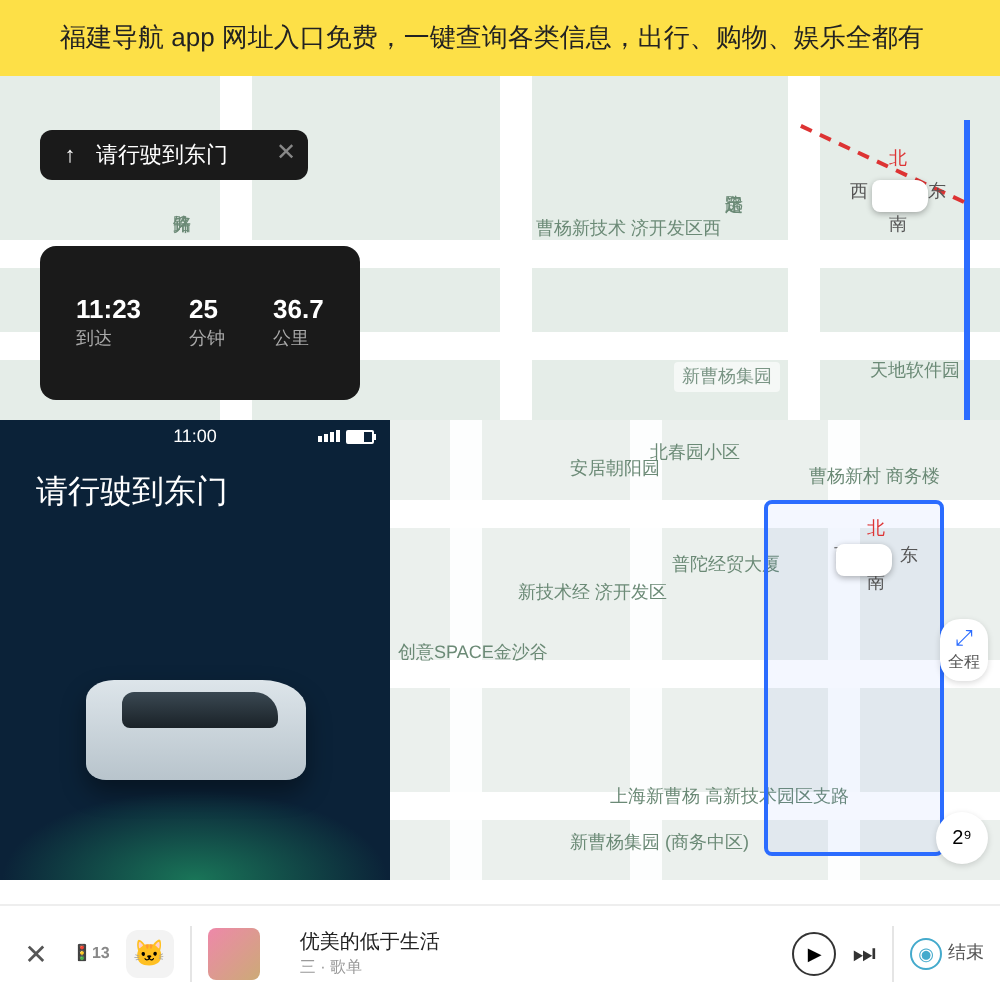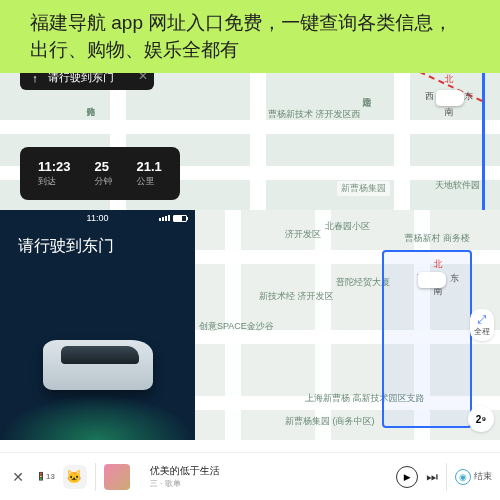--- a/index.html
+++ b/index.html
@@ -1,34 +1,34 @@
 <!DOCTYPE html>
 <html><head>
 <meta charset="utf-8">
 <style>
 *{margin:0;padding:0;box-sizing:border-box;font-family:-apple-system,"PingFang SC",sans-serif}
 body{width:500px;height:500px;background:#fff;overflow:hidden}
-.page-title{font-size:19px;padding:10px 30px;line-height:1.4;color:#222;background:#bef264}
+.page-title{font-size:13px;padding:10px 30px;line-height:1.4;color:#222;background:#fde047}
 .top-banner{position:absolute;top:0;left:0;right:0;background:rgba(255,255,255,0.85);z-index:20}
 .dash-area{position:relative;width:500px;height:210px;background:linear-gradient(180deg,#e8f0ec 0%,#d9e8e0 100%)}
 .map-bg{position:absolute;inset:0;background:#e5ede8}
 .road-v{position:absolute;width:16px;background:#fff;top:0;bottom:0}
 .road-h{position:absolute;height:14px;background:#fff;left:0;right:0}
 .compass{position:absolute;top:75px;right:30px;width:42px;height:42px}
 .compass .n{position:absolute;top:-2px;left:50%;transform:translateX(-50%);font-size:9px;color:#d33}
 .compass .s{position:absolute;bottom:-2px;left:50%;transform:translateX(-50%);font-size:9px;color:#555}
 .compass .w{position:absolute;left:-3px;top:50%;transform:translateY(-50%);font-size:9px;color:#555}
 .compass .e{position:absolute;right:-3px;top:50%;transform:translateY(-50%);font-size:9px;color:#555}
 .car-icon{position:absolute;top:90px;right:36px;width:28px;height:16px;background:#fff;border-radius:4px 6px 6px 4px;box-shadow:0 1px 3px rgba(0,0,0,0.3)}
 .route-line{position:absolute;top:60px;right:15px;width:3px;height:150px;background:#2b6cff}
 .route-dash{position:absolute;top:100px;right:18px;width:90px;height:0;border-top:2px dashed #d33;transform:rotate(25deg);transform-origin:right}
 .nav-pill{position:absolute;top:65px;left:20px;background:#1a1a1a;color:#fff;border-radius:6px;padding:5px 40px 5px 8px;display:flex;align-items:center;gap:6px;font-size:11px}
 .nav-pill .close{position:absolute;right:6px;top:4px;color:#888;font-size:12px}
 .nav-pill .arrow-up{width:14px;height:14px;display:flex;align-items:center;justify-content:center}
-.stats-bar{position:absolute;bottom:10px;left:20px;background:#1a1a1a;color:#fff;border-radius:8px;padding:12px 18px;display:flex;gap:24px}
+.stats-bar{position:absolute;bottom:10px;left:20px;background:#1a1a1a;color:#fff;border-radius:8px;padding:24px 18px;display:flex;gap:24px}
 .stat{text-align:left}
 .stat .v{font-size:13px;font-weight:600}
 .stat .l{font-size:9px;color:#aaa;margin-top:1px}
 .map-label{position:absolute;font-size:9px;color:#6b8a76}
 .amap-logo{position:absolute;bottom:14px;right:110px;font-size:9px;color:#7a9585;background:rgba(255,255,255,0.6);padding:1px 4px;border-radius:2px}
 
 .bottom-area{position:relative;width:500px;height:230px;display:flex;background:#1d4ed8}
 .left-panel{width:195px;background:#0b2238;position:relative;border-radius:0 0 0 0}
 .status-bar{position:absolute;top:0;left:0;right:0;height:16px;display:flex;justify-content:flex-end;align-items:center;padding:0 8px;gap:3px}
 .status-bar .time{position:absolute;left:50%;transform:translateX(-50%);color:#fff;font-size:9px}
@@ -42,21 +42,21 @@
 .car-render{position:absolute;bottom:50px;left:50%;transform:translateX(-50%);width:110px;height:50px;background:linear-gradient(180deg,#dde5ea,#b8c4cc);border-radius:14px 22px 10px 10px/10px 14px 8px 8px;box-shadow:0 6px 12px rgba(0,0,0,0.4)}
 .car-render::before{content:"";position:absolute;top:6px;left:18px;right:14px;height:18px;background:linear-gradient(180deg,#3a4852,#1a2228);border-radius:6px 12px 4px 4px}
 .green-glow{position:absolute;bottom:0;left:0;right:0;height:45px;background:radial-gradient(ellipse at 50% 100%,rgba(40,200,120,0.5),transparent 70%)}
 
 .right-map{flex:1;position:relative;background:#ebf0ed}
 .right-map .road-v{opacity:0.9}
 .right-map .route-box{position:absolute;top:40px;right:28px;bottom:12px;width:90px;border:2px solid #2b6cff;border-radius:4px;background:rgba(60,120,255,0.06)}
 .right-map .compass2{position:absolute;top:50px;right:44px;width:36px;height:36px}
 .full-btn{position:absolute;right:6px;top:50%;transform:translateY(-50%);background:#fff;border-radius:10px;padding:4px;width:24px;text-align:center;box-shadow:0 1px 3px rgba(0,0,0,0.15);font-size:8px;color:#555}
 .full-btn .ic{font-size:11px;color:#2b6cff}
-.layer-btn{position:absolute;right:6px;bottom:8px;width:26px;height:26px;background:#fff;border-radius:13px;display:flex;align-items:center;justify-content:center;font-size:10px;box-shadow:0 1px 3px rgba(0,0,0,0.15);font-weight:700}
+.layer-btn{position:absolute;right:6px;bottom:8px;width:26px;height:26px;background:#fff;border-radius:13px;display:flex;align-items:center;justify-content:center;font-size:10px;box-shadow:0 1px 3px rgba(0,0,0,0.15);font-weight:400}
 
 .bottom-bar{position:absolute;bottom:0;left:0;width:500px;height:48px;background:#fff;display:flex;align-items:center;padding:0 8px;gap:8px;border-top:1px solid #eee}
 .close-btn{width:20px;height:20px;display:flex;align-items:center;justify-content:center;color:#555;font-size:14px}
 .trip-info{flex:0 0 auto}
 .trip-main{font-size:11px;font-weight:600;color:#222;display:flex;align-items:center;gap:3px}
 .trip-sub{font-size:9px;color:#888;margin-top:1px}
 .pet-icon{width:24px;height:24px;background:#f3f3f3;border-radius:6px;display:flex;align-items:center;justify-content:center;font-size:13px}
 .sep{width:1px;height:28px;background:#e5e5e5}
 .music{display:flex;align-items:center;gap:20px;flex:1}
 .album{width:26px;height:26px;background:linear-gradient(135deg,#e8a,#ca7);border-radius:4px}
@@ -107,21 +107,21 @@
   <div class="stats-bar">
     <div class="stat">
       <div class="v">11:23</div>
       <div class="l">到达</div>
     </div>
     <div class="stat">
       <div class="v">25</div>
       <div class="l">分钟</div>
     </div>
     <div class="stat">
-      <div class="v">21.1</div>
+      <div class="v">36.7</div>
       <div class="l">公里</div>
     </div>
   </div>
   <div class="amap-logo">新曹杨集园</div>
 </div>
 
 <div class="bottom-area">
   <div class="left-panel">
     <div class="status-bar">
       <span class="time">11:00</span>
@@ -140,21 +140,21 @@
     <div class="car-render"></div>
   </div>
 
   <div class="right-map">
     <div class="road-v" style="left:30px"></div>
     <div class="road-v" style="left:120px"></div>
     <div class="road-v" style="right:70px"></div>
     <div class="road-h" style="top:40px"></div>
     <div class="road-h" style="top:120px"></div>
     <div class="road-h" style="bottom:30px"></div>
-    <span class="map-label" style="top:18px;left:90px">济开发区</span>
+    <span class="map-label" style="top:18px;left:90px">安居朝阳园</span>
     <span class="map-label" style="top:22px;right:30px">曹杨新村
 商务楼</span>
     <span class="map-label" style="top:10px;right:130px">北春园小区</span>
     <span class="map-label" style="top:80px;left:64px">新技术经
 济开发区</span>
     <span class="map-label" style="top:66px;right:110px">普陀经贸大厦</span>
     <span class="map-label" style="top:110px;left:4px">创意SPACE金沙谷</span>
     <span class="map-label" style="bottom:12px;left:90px">新曹杨集园
 (商务中区)</span>
     <span class="map-label" style="bottom:35px;left:110px">上海新曹杨

